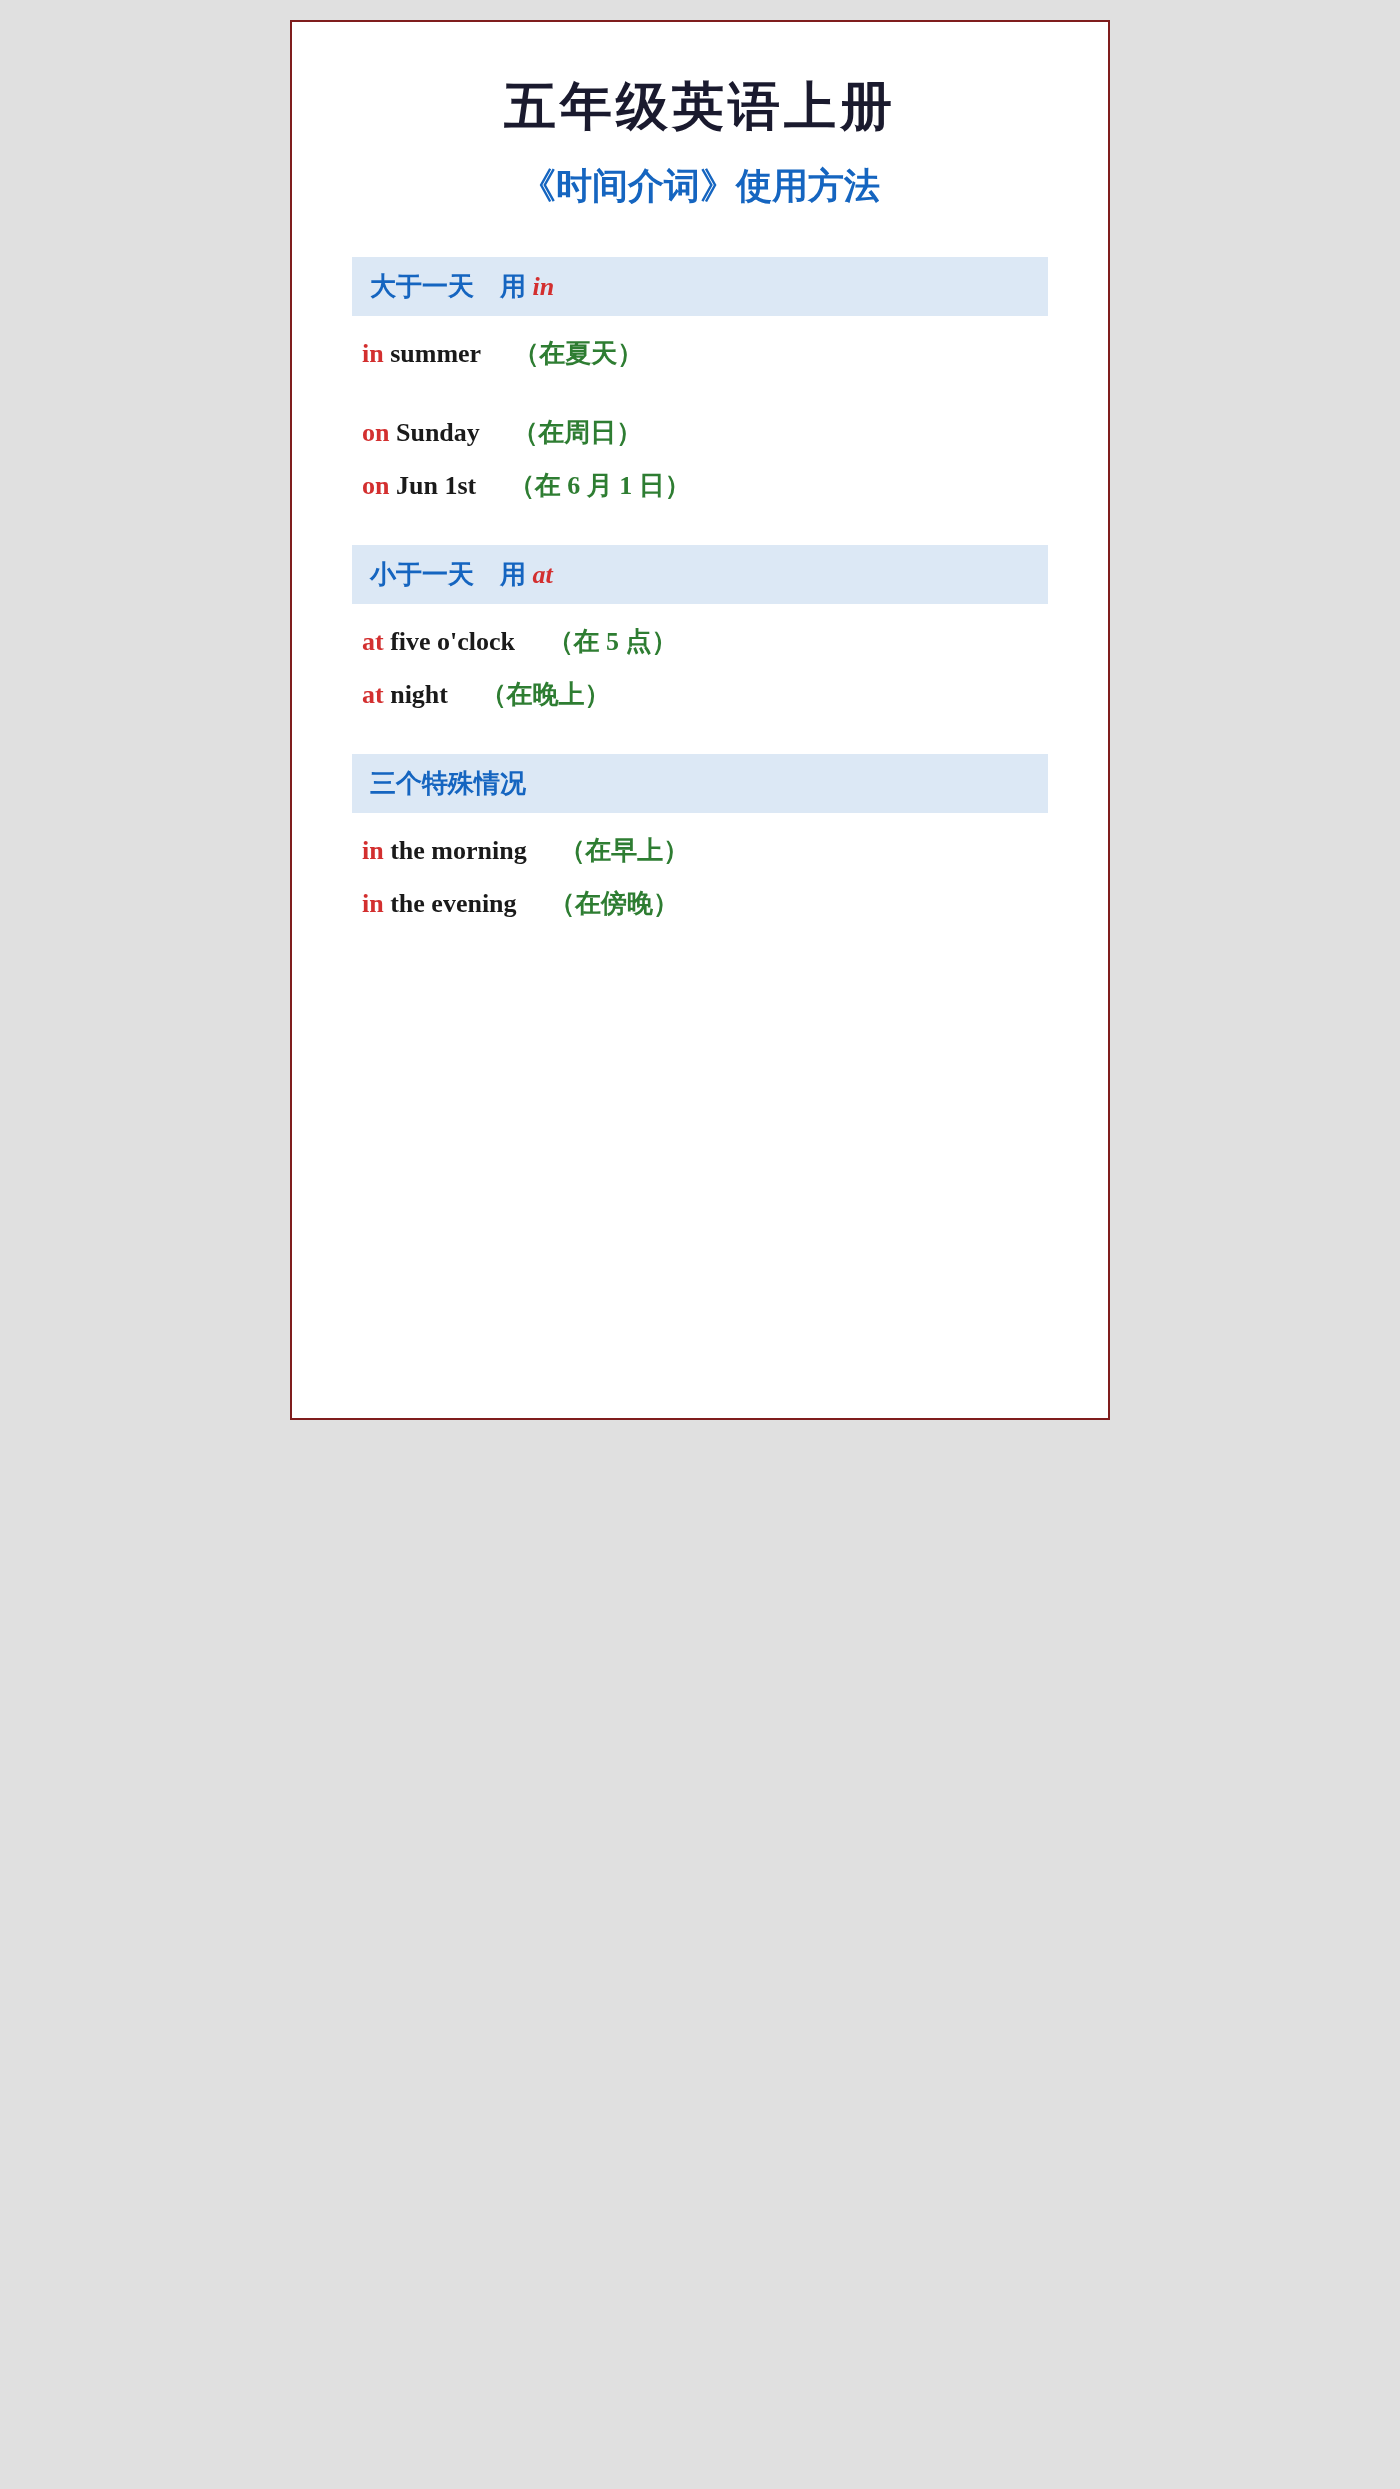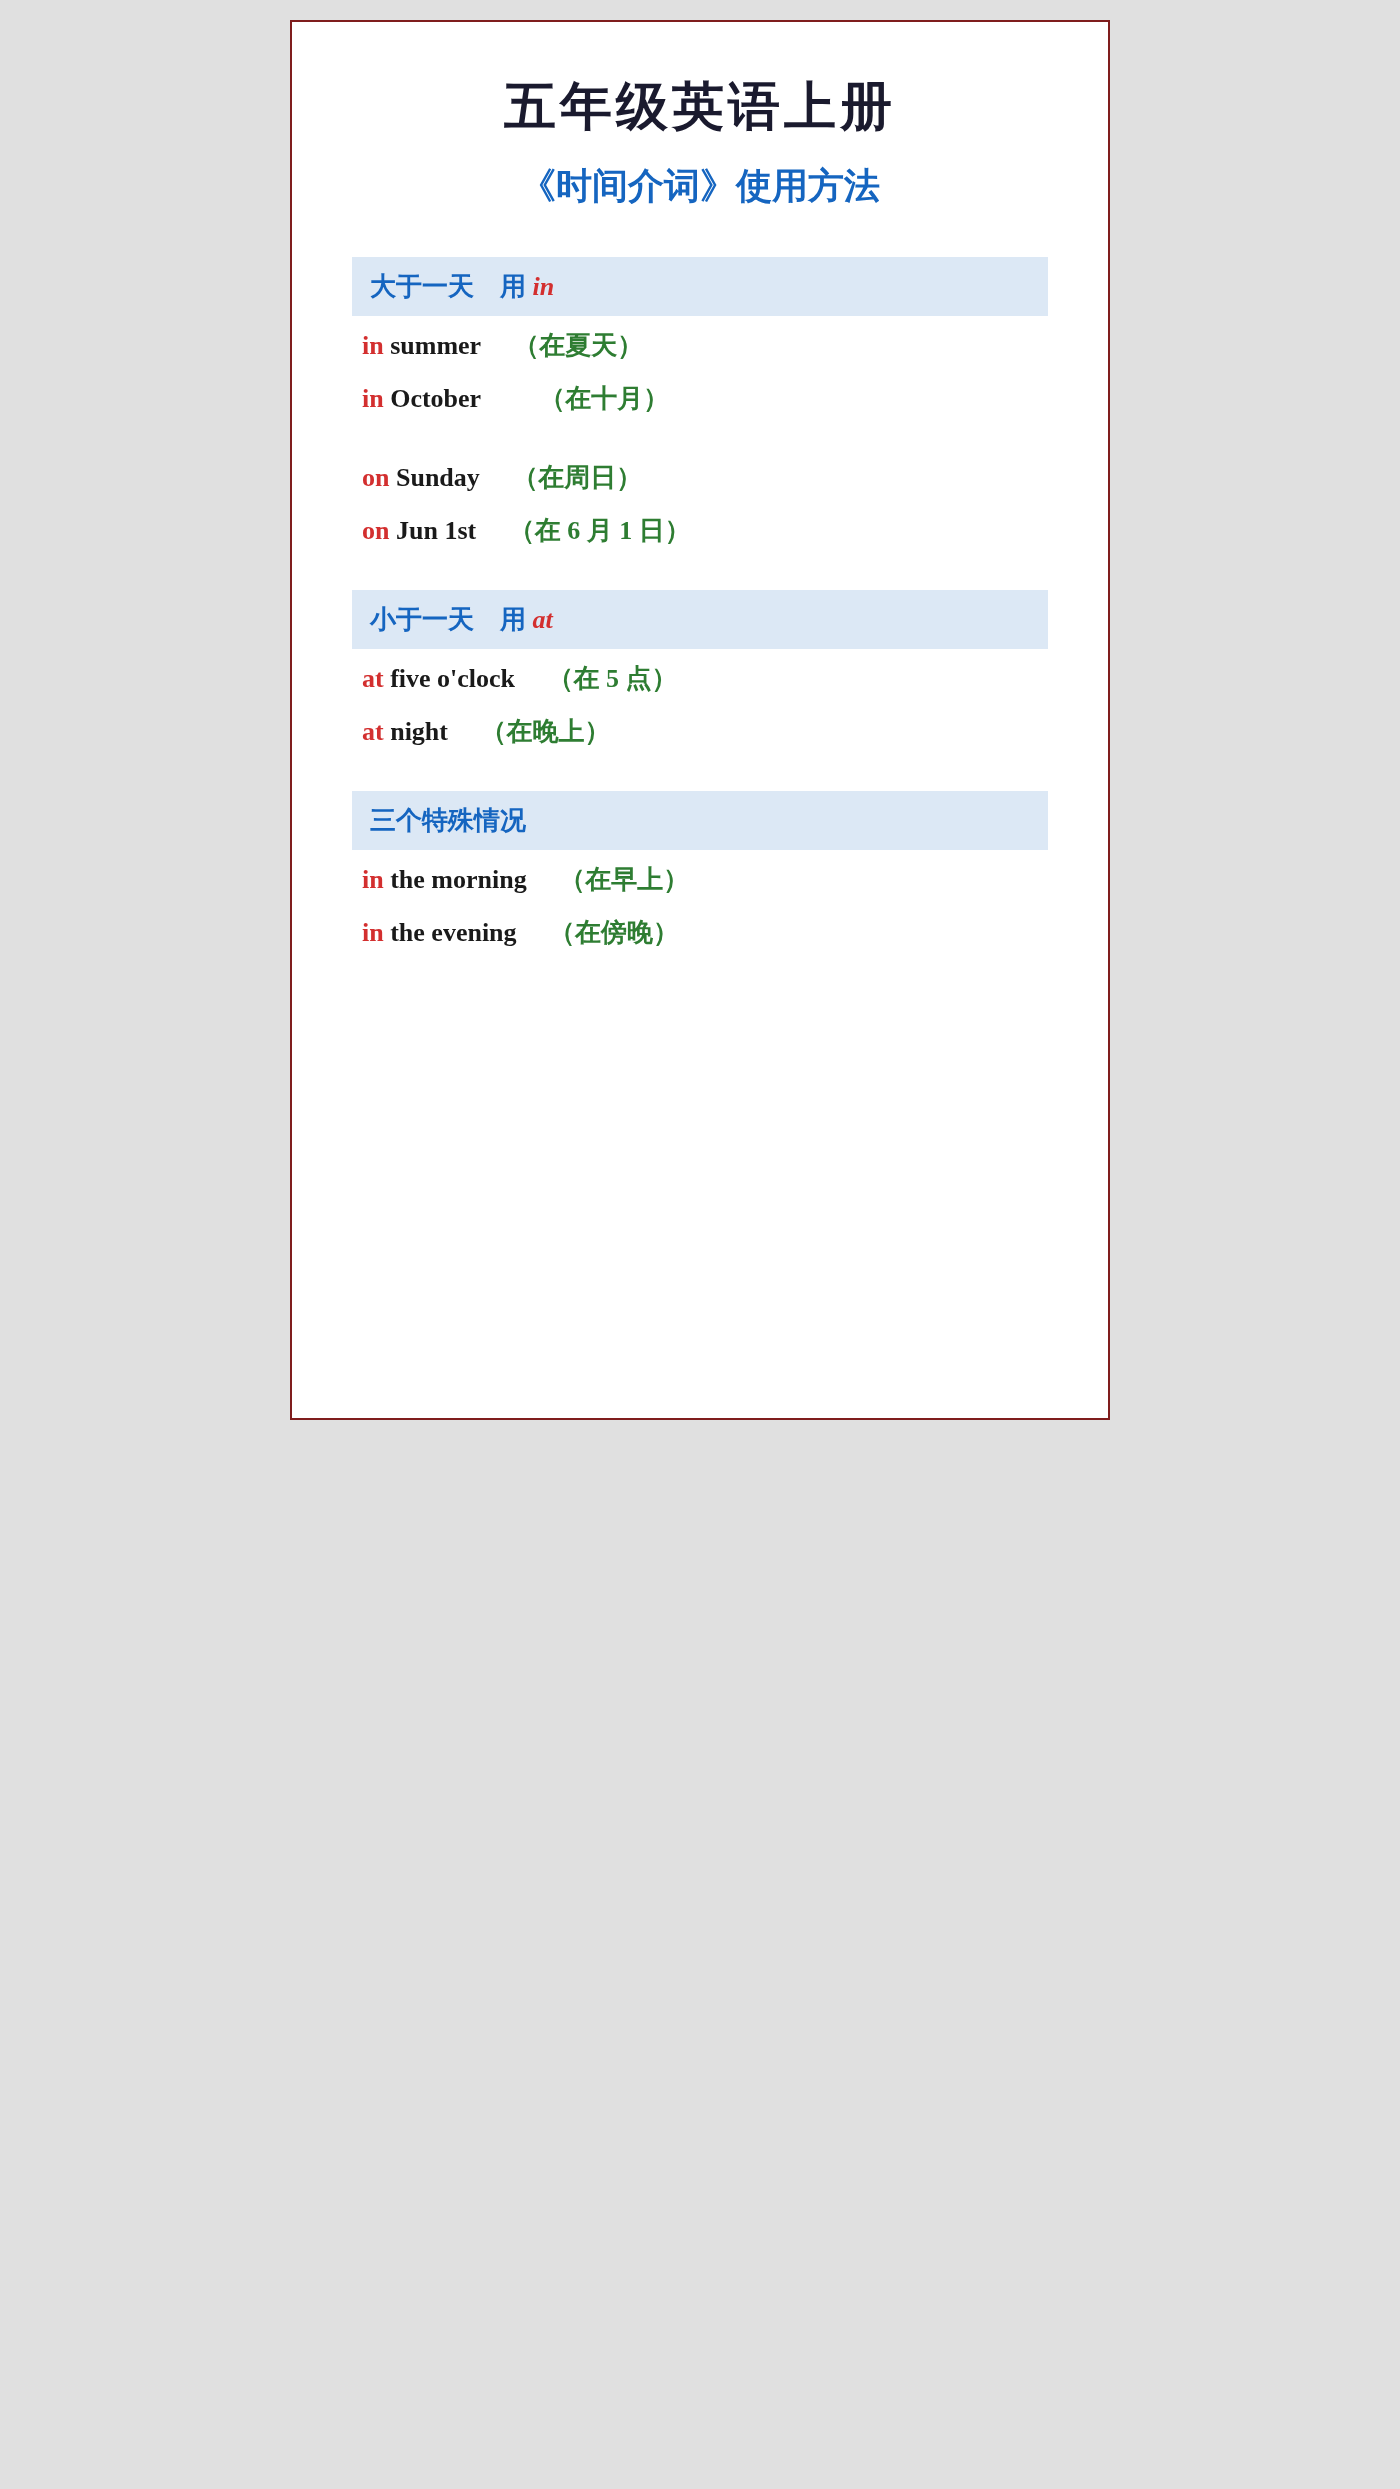--- a/index.html
+++ b/index.html
@@ -48,21 +48,21 @@
     .section {
       margin-bottom: 40px;
     }
 
     .section-header {
       background-color: #dce8f5;
       padding: 12px 18px;
       font-size: 26px;
       font-weight: 700;
       color: #1565c0;
-      margin-bottom: 10px;
+      margin-bottom: 18px;
       font-family: "SimSun", "STSong", serif;
     }
 
     .section-header .preposition {
       color: #d32f2f;
       font-style: italic;
     }
 
     .example-line {
       font-size: 26px;
@@ -101,25 +101,20 @@
   <div class="section">
     <div class="section-header">
       <span>大于一天　用</span>
       <span class="preposition">in</span>
     </div>
     <div class="example-line">
       <span class="prep-red">in</span>
       <span class="english-black"> summer　</span>
       <span class="chinese-green">（在夏天）</span>
     </div>
-    <div class="example-line">
-      <span class="prep-red">in</span>
-      <span class="english-black"> October　　</span>
-      <span class="chinese-green">（在十月）</span>
-    </div>
   </div>
 
   <div class="section">
     <div class="example-line">
       <span class="prep-red">on</span>
       <span class="english-black"> Sunday　</span>
       <span class="chinese-green">（在周日）</span>
     </div>
     <div class="example-line">
       <span class="prep-red">on</span>

